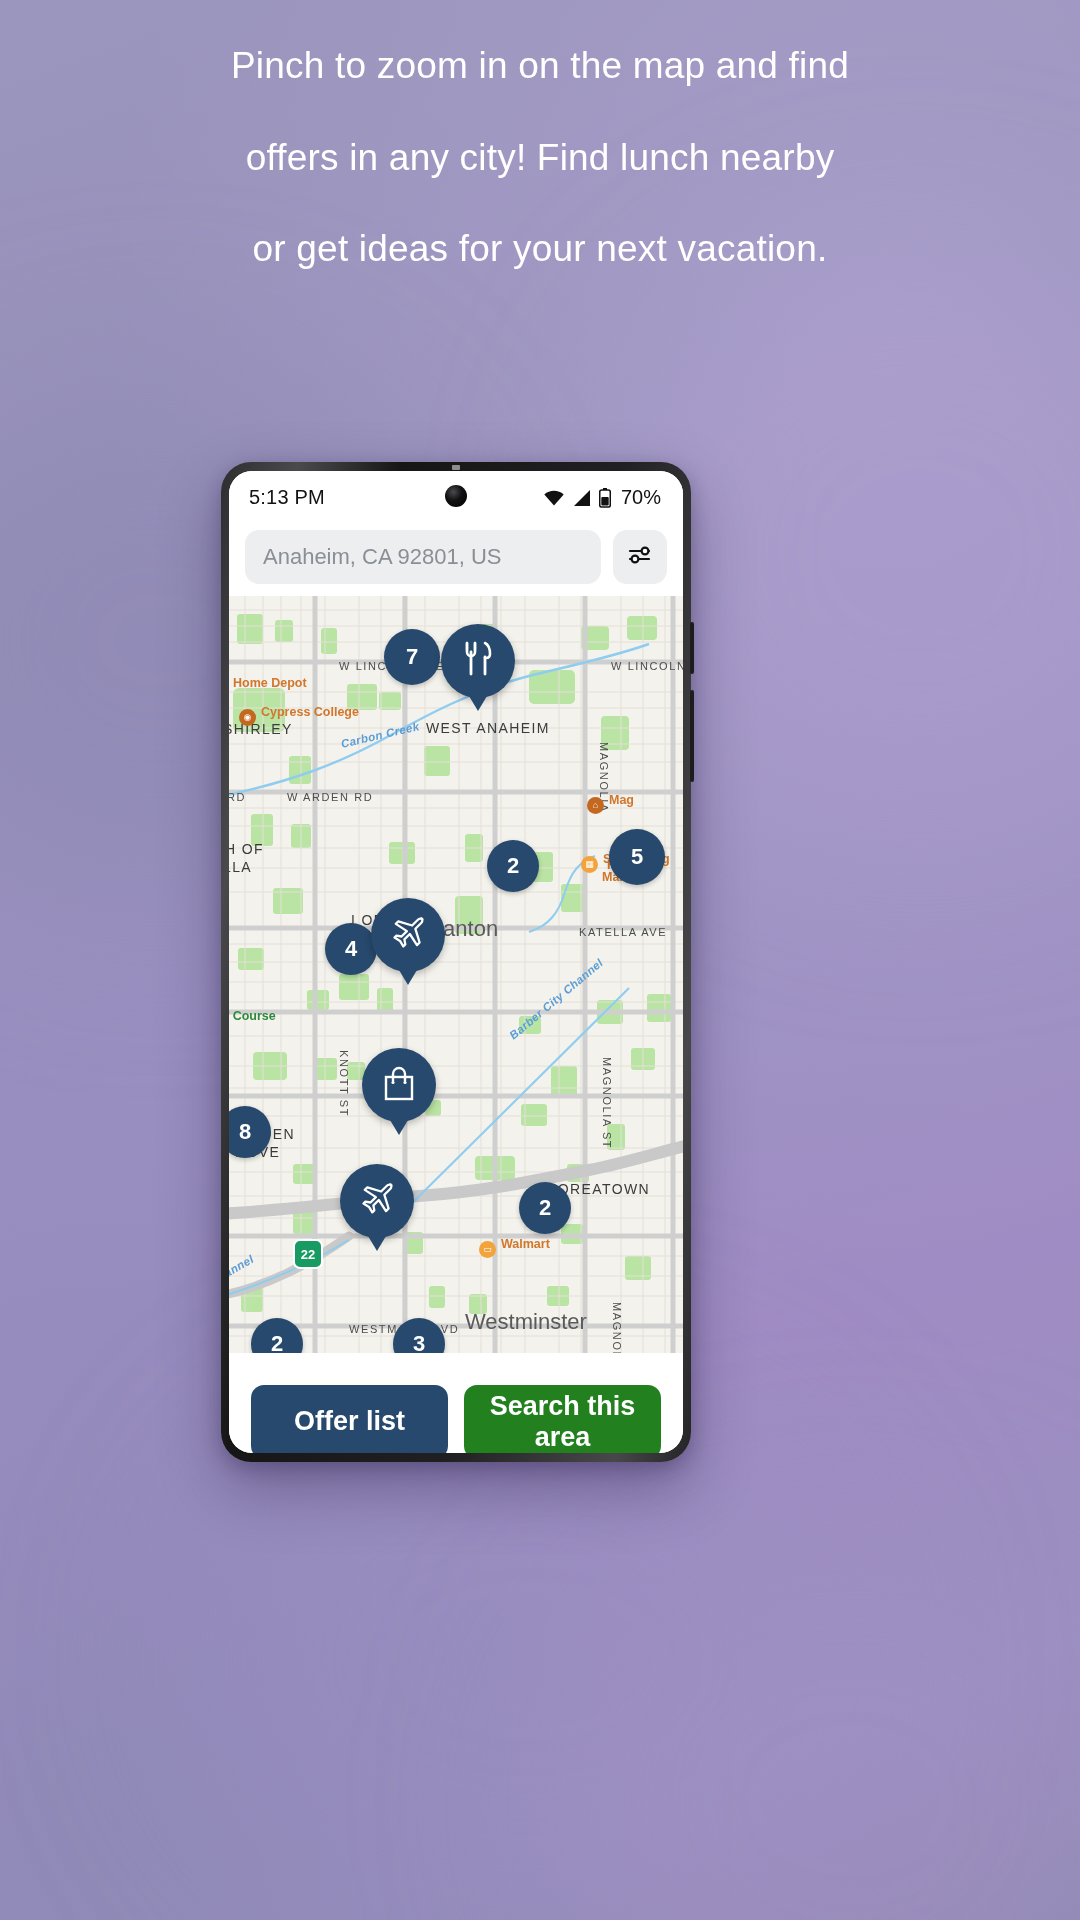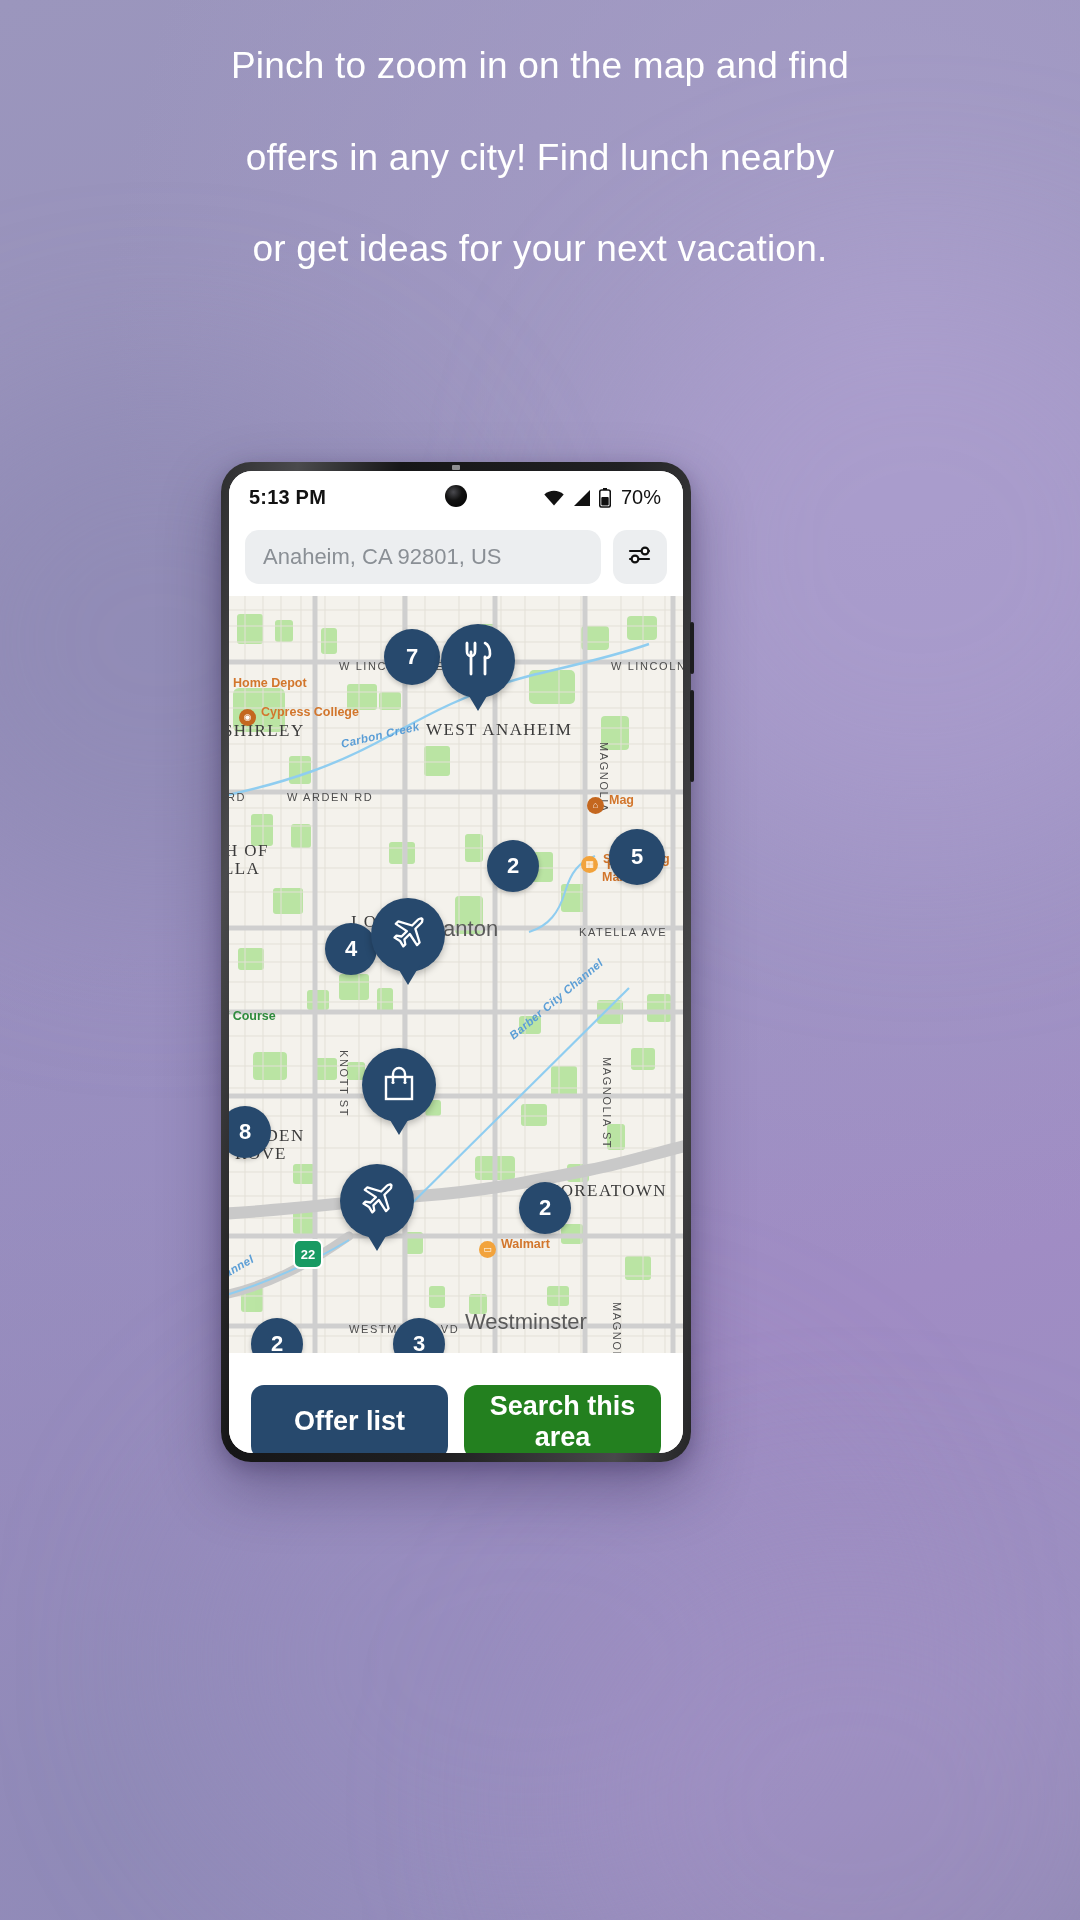--- a/index.html
+++ b/index.html
@@ -46,21 +46,21 @@
   .screen{
     position:relative;width:100%;height:100%;background:#fff;border-radius:23px;
     overflow:hidden;
   }
 
   
   .statusbar{
     height:53px;display:flex;align-items:center;justify-content:space-between;
     padding:0 22px 0 20px;background:#fff;position:relative;
   }
-  .clock{font-size:20px;color:#121212;font-weight:700;letter-spacing:.2px;}
+  .clock{font-size:20px;color:#121212;font-weight:400;letter-spacing:.2px;}
   .camera{
     position:absolute;left:50%;top:14px;margin-left:-11px;width:22px;height:22px;border-radius:50%;
     background:radial-gradient(circle at 38% 32%,#4a4a4f 0%,#111 42%,#000 100%);
   }
   .sysicons{display:flex;align-items:center;gap:8px;}
   .sysicons svg{display:block;}
   .battpct{font-size:20px;color:#121212;font-weight:500;margin-left:2px;}
 
   
   .searchrow{display:flex;align-items:center;gap:12px;padding:6px 16px 12px 16px;background:#fff;}
@@ -74,21 +74,21 @@
     align-items:center;justify-content:center;
   }
 
   
   .map{position:relative;flex:1;height:757px;overflow:hidden;background:#f4f2ec;}
   .mapcanvas{position:absolute;inset:0;}
   .labels{position:absolute;inset:0;}
 
   .lbl{position:absolute;white-space:nowrap;transform-origin:left center;}
   .lbl-road{font-size:11px;color:#4c4c4c;letter-spacing:1.6px;font-weight:500;}
-  .lbl-hood{font-size:17px;color:#3b3b3b;letter-spacing:1.4px;font-weight:500;font-family:Liberation Serif, serif;}
+  .lbl-hood{font-size:14px;color:#3b3b3b;letter-spacing:1.4px;font-weight:500;}
   .lbl-city{font-size:22px;color:#5a5a5a;font-weight:400;}
   .lbl-water{font-size:11.5px;color:#5b9ed6;font-style:italic;font-weight:600;letter-spacing:.4px;}
   .lbl-poi{font-size:12.5px;color:#d2762c;font-weight:700;}
   .lbl-park{font-size:12.5px;color:#2e8b3d;font-weight:600;}
   .poi-dot{
     width:17px;height:17px;border-radius:50%;display:inline-flex;align-items:center;
     justify-content:center;margin-right:5px;vertical-align:-4px;color:#fff;font-size:9px;
   }
   .shield{
     display:inline-flex;align-items:center;justify-content:center;width:26px;height:26px;

